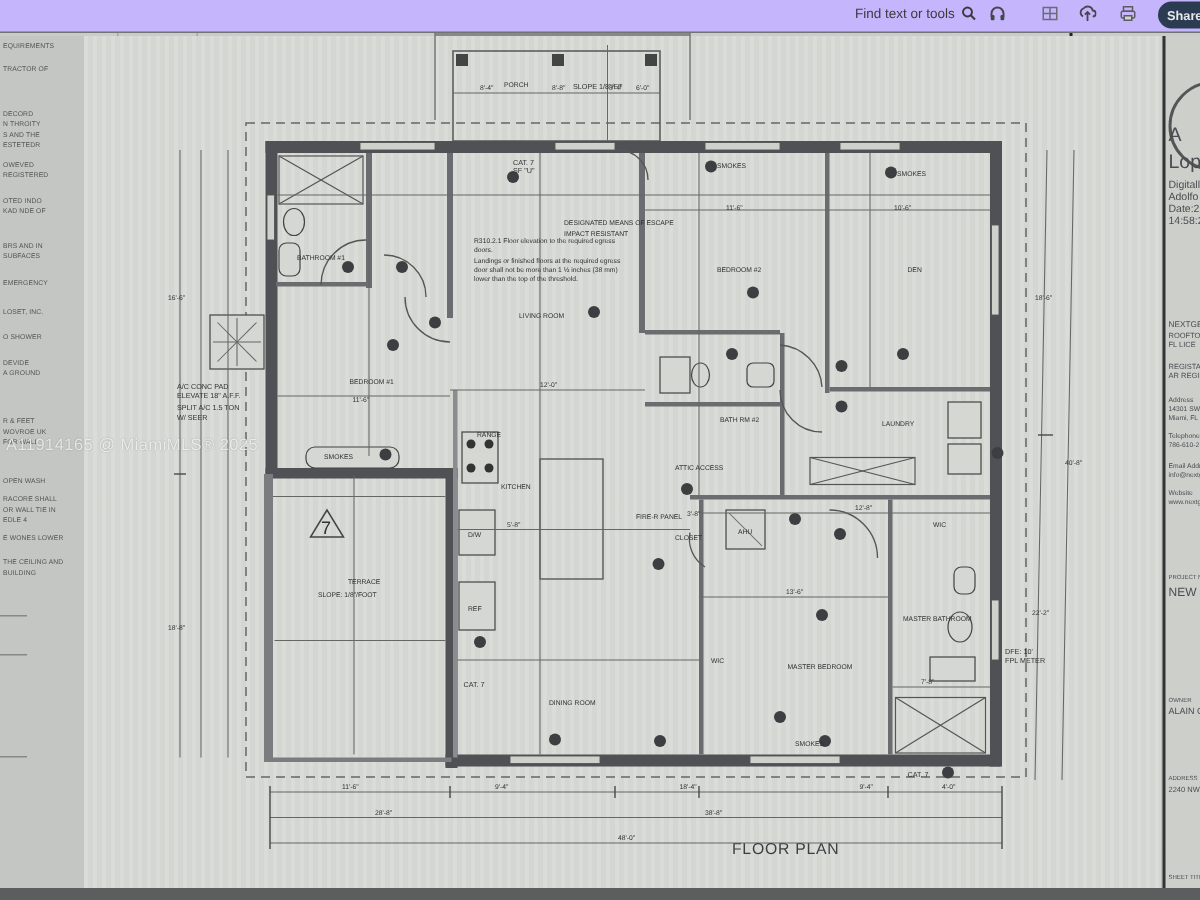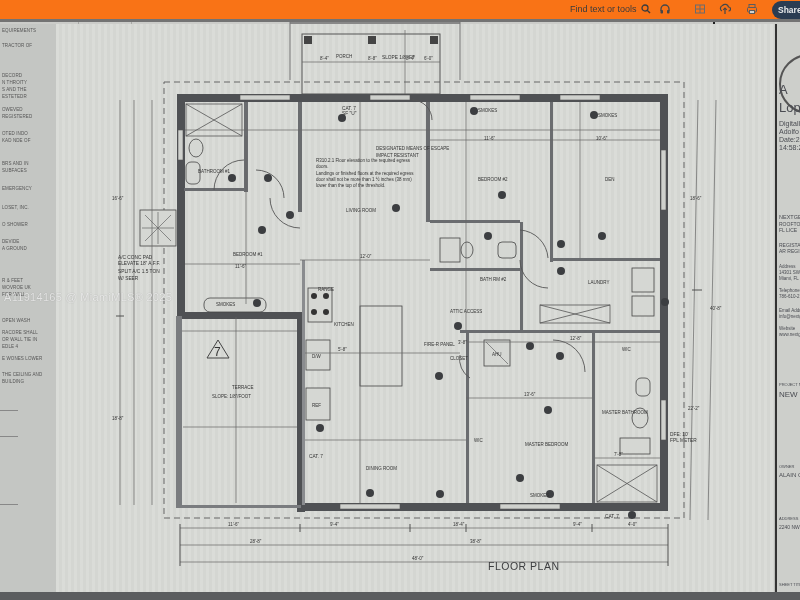--- a/index.html
+++ b/index.html
@@ -9,22 +9,22 @@
     background: #c9cbc8;
     position: relative;
   }
   .photo-frame {
     position: absolute; inset: 0;
     background: linear-gradient(180deg, #cfd1ce 0%, #c6c8c5 60%, #b9bbb8 100%);
   }
   
   .toolbar {
     position: absolute; left: 0; top: 0; width: 800px; height: 22px;
-    background: #f97316;
-    border-bottom: 3px solid #737373;
+    background: #c4b5fd;
+    border-bottom: 1px solid #737373;
     text-decoration: underline;
   }
   .toolbar .search {
     position: absolute; left: 570px; top: 1px; height: 16px;
     display: flex; align-items: center; gap: 4px;
     font-size: 9px; color: #3a3b3d;
   }
   .toolbar .icon {
     position: absolute; top: 3px; width: 12px; height: 12px;
     color: #45474a; font-size: 10px; line-height: 12px; text-align: center;

